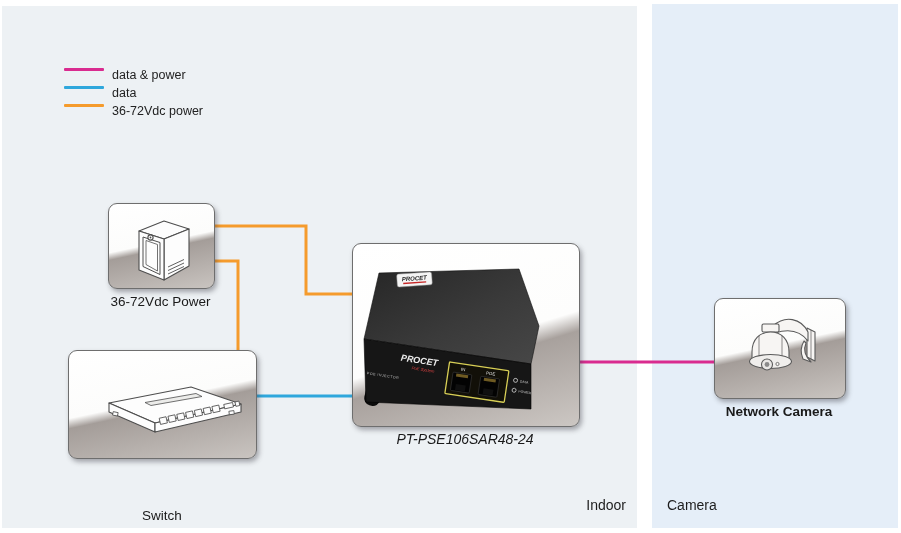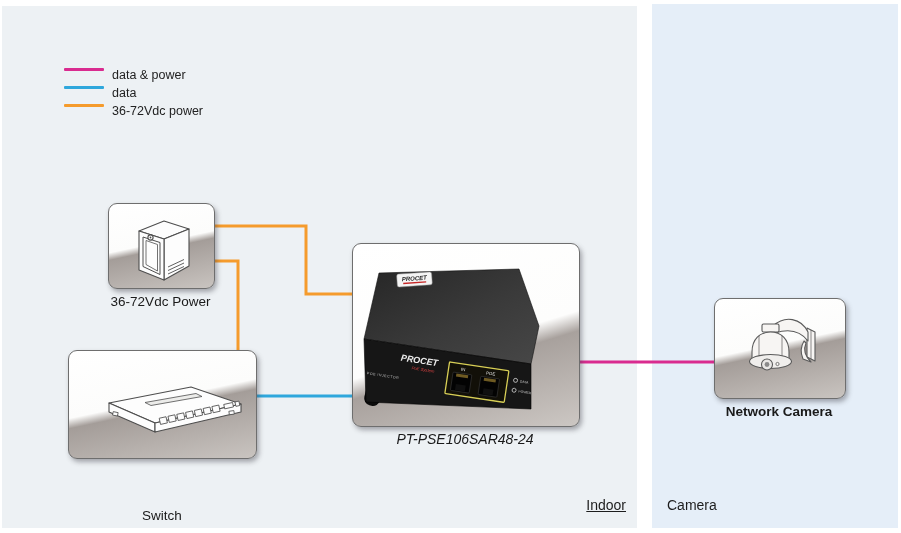--- a/index.html
+++ b/index.html
@@ -4,21 +4,21 @@
 <style>
   html,body{margin:0;padding:0;}
   body{
     width:901px;height:533px;position:relative;background:#ffffff;
     font-family:"Liberation Sans", sans-serif;color:#1d1d1d;overflow:hidden;
   }
   .zone{position:absolute;}
   #zone-indoor{left:2px;top:6px;width:635px;height:522px;}
   #zone-outdoor{left:652px;top:4px;width:246px;height:524px;}
   .zone-label{position:absolute;font-size:14px;color:#1d1d1d;}
-  #indoor-label{left:560px;top:497px;width:66px;text-align:right;text-decoration:underline;}
+  #indoor-label{left:560px;top:497px;width:66px;text-align:right;}
   #outdoor-label{left:667px;top:497px;}
 
   
   #legend{position:absolute;left:64px;top:68px;}
   .legend-row{display:flex;height:18px;}
   .legend-swatch{width:40px;height:3px;border-radius:1px;flex:0 0 auto;}
   .legend-text{margin-left:8px;font-size:12.5px;color:#222;}
 
   
   #wires{position:absolute;left:0;top:0;pointer-events:none;}

